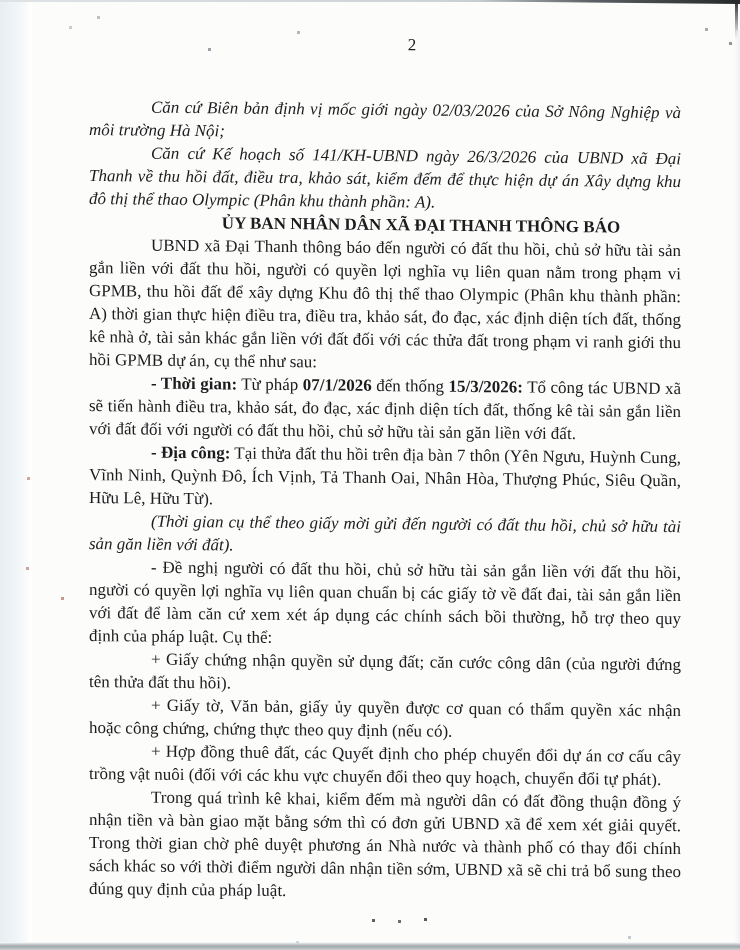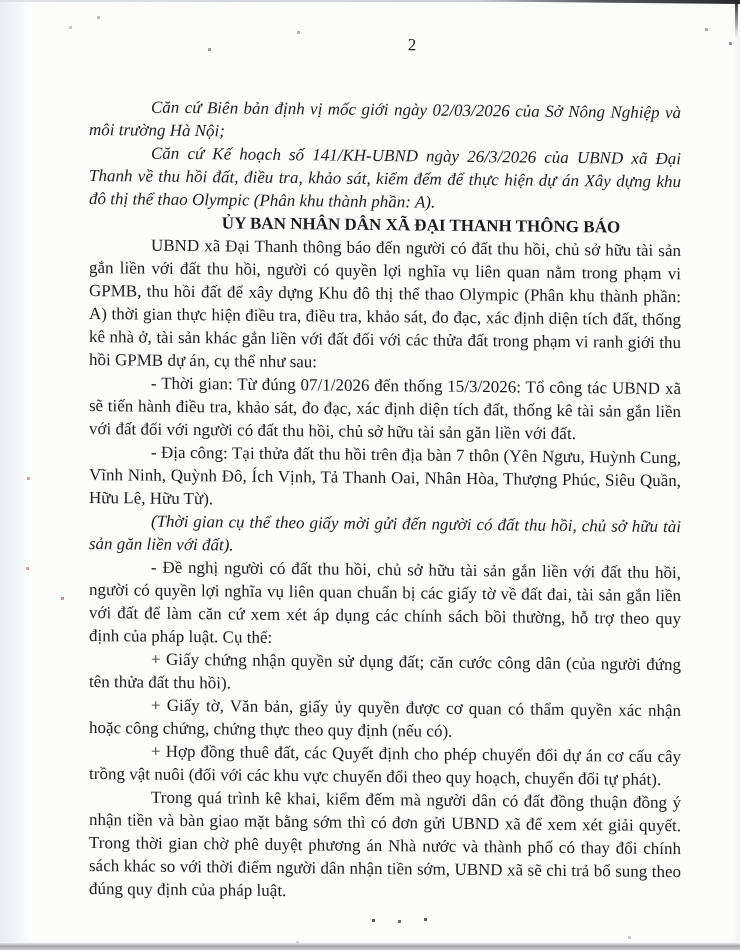--- a/index.html
+++ b/index.html
@@ -68,21 +68,21 @@
   .page-number{
     text-align:center;padding-left:54px;line-height:23px;
     margin-bottom:42px;font-size:17px;
   }
   p{margin:0;text-indent:62px;}
   .preamble{font-style:italic;}
   h1.heading{
     margin:0;font-size:17px;line-height:23px;font-weight:bold;
     text-align:center;padding-left:72px;text-indent:0;
   }
-  b{font-weight:normal;}
+  b{font-weight:bold;}
 </style>
 </head>
 <body>
 
 <div class="scan-page">
 
   <div class="edge-left"></div>
   <div class="edge-left-line"></div>
   <div class="edge-top"></div>
   <div class="edge-top-right-diag"></div>
@@ -96,21 +96,21 @@
     <div class="page-number">2</div>
 
     <p class="preamble">Căn cứ Biên bản định vị mốc giới ngày 02/03/2026 của Sở Nông Nghiệp và môi trường Hà Nội;</p>
 
     <p class="preamble">Căn cứ Kế hoạch số 141/KH-UBND ngày 26/3/2026 của UBND xã Đại Thanh về thu hồi đất, điều tra, khảo sát, kiểm đếm để thực hiện dự án Xây dựng khu đô thị thể thao Olympic (Phân khu thành phần: A).</p>
 
     <h1 class="heading">ỦY BAN NHÂN DÂN XÃ ĐẠI THANH THÔNG BÁO</h1>
 
     <p>UBND xã Đại Thanh thông báo đến người có đất thu hồi, chủ sở hữu tài sản gắn liền với đất thu hồi, người có quyền lợi nghĩa vụ liên quan nằm trong phạm vi GPMB, thu hồi đất để xây dựng Khu đô thị thể thao Olympic (Phân khu thành phần: A) thời gian thực hiện điều tra, điều tra, khảo sát, đo đạc, xác định diện tích đất, thống kê nhà ở, tài sản khác gắn liền với đất đối với các thửa đất trong phạm vi ranh giới thu hồi GPMB dự án, cụ thể như sau:</p>
 
-    <p><b>- Thời gian:</b><span> Từ đúng </span><b>07/1/2026</b><span> đến thống </span><b>15/3/2026:</b><span> Tổ công tác UBND xã sẽ tiến hành điều tra, khảo sát, đo đạc, xác định diện tích đất, thống kê tài sản gắn liền với đất đối với người có đất thu hồi, chủ sở hữu tài sản găn liền với đất.</span></p>
+    <p><b>- Thời gian:</b><span> Từ pháp </span><b>07/1/2026</b><span> đến thống </span><b>15/3/2026:</b><span> Tổ công tác UBND xã sẽ tiến hành điều tra, khảo sát, đo đạc, xác định diện tích đất, thống kê tài sản gắn liền với đất đối với người có đất thu hồi, chủ sở hữu tài sản găn liền với đất.</span></p>
 
     <p><b>- Địa công:</b><span> Tại thửa đất thu hồi trên địa bàn 7 thôn (Yên Ngưu, Huỳnh Cung, Vĩnh Ninh, Quỳnh Đô, Ích Vịnh, Tả Thanh Oai, Nhân Hòa, Thượng Phúc, Siêu Quần, Hữu Lê, Hữu Từ).</span></p>
 
     <p class="preamble">(Thời gian cụ thể theo giấy mời gửi đến người có đất thu hồi, chủ sở hữu tài sản găn liền với đất).</p>
 
     <p>- Đề nghị người có đất thu hồi, chủ sở hữu tài sản gắn liền với đất thu hồi, người có quyền lợi nghĩa vụ liên quan chuẩn bị các giấy tờ về đất đai, tài sản gắn liền với đất để làm căn cứ xem xét áp dụng các chính sách bồi thường, hỗ trợ theo quy định của pháp luật. Cụ thể:</p>
 
     <p>+ Giấy chứng nhận quyền sử dụng đất; căn cước công dân (của người đứng tên thửa đất thu hồi).</p>
 
     <p>+ Giấy tờ, Văn bản, giấy ủy quyền được cơ quan có thẩm quyền xác nhận hoặc công chứng, chứng thực theo quy định (nếu có).</p>

